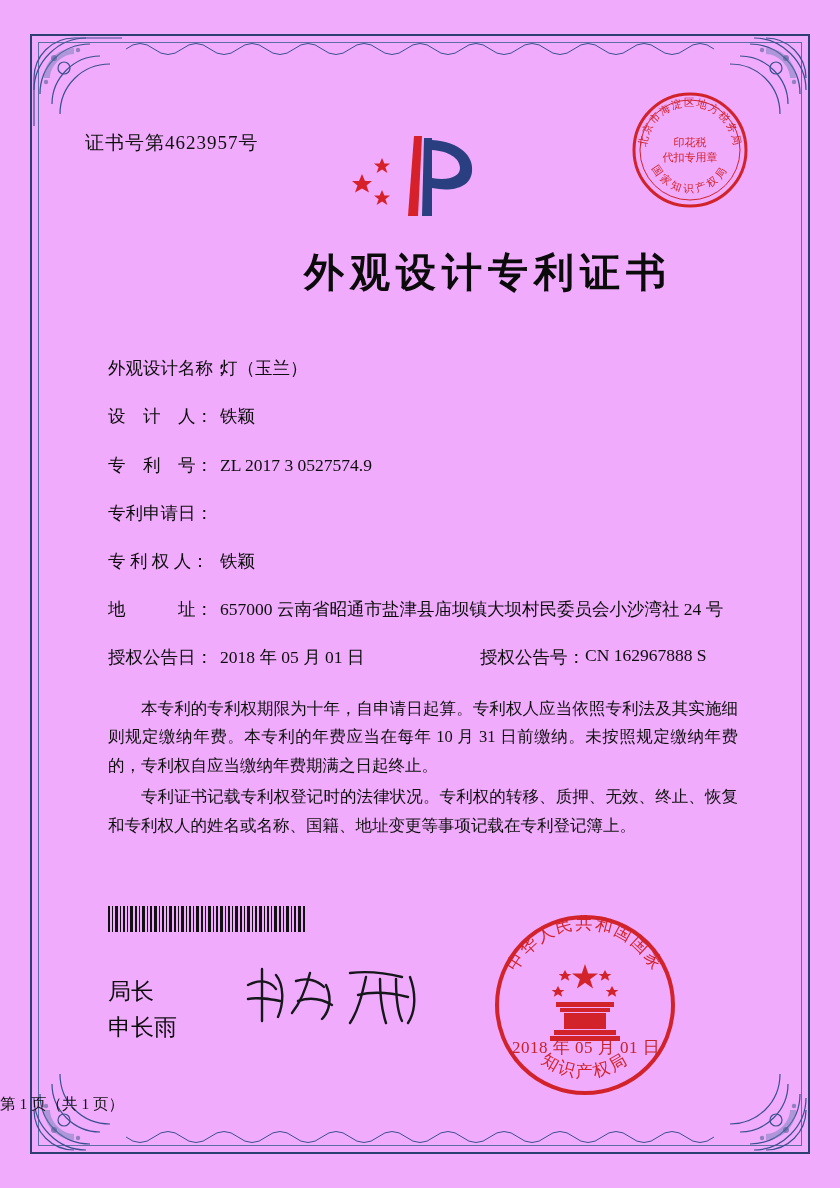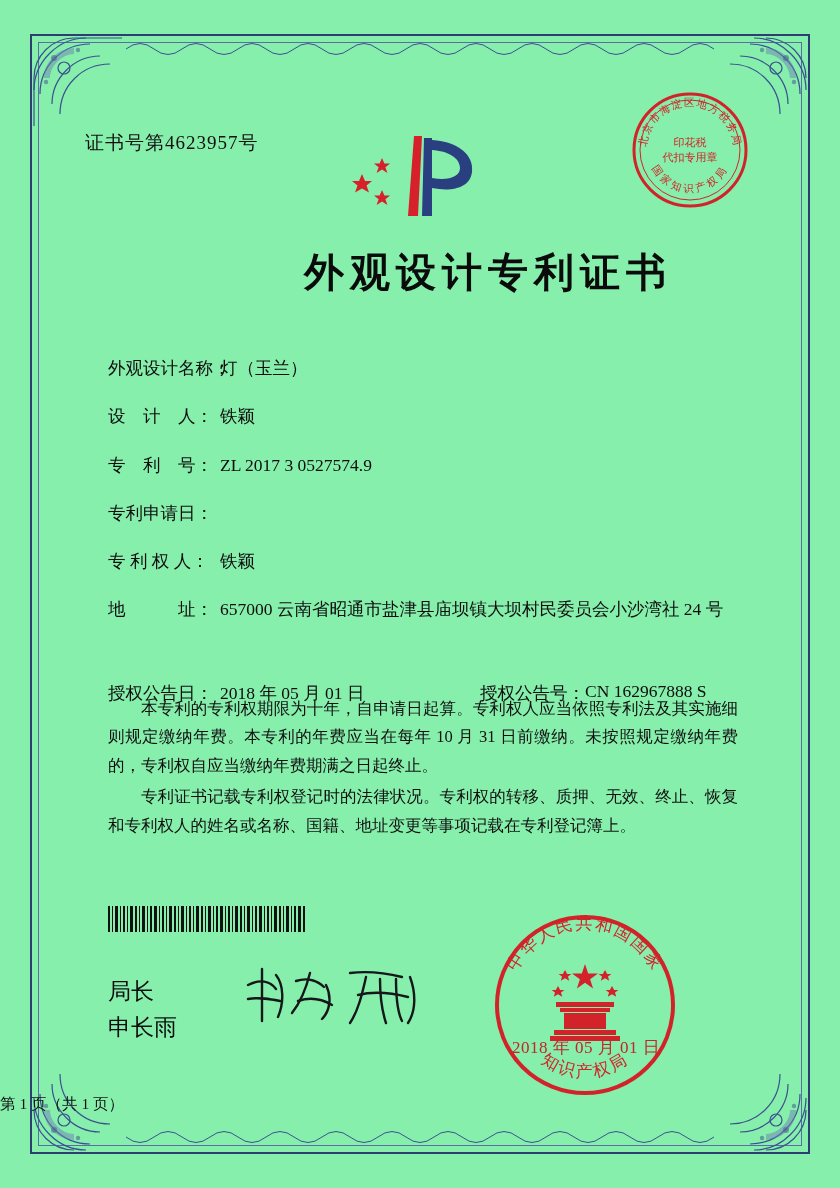--- a/index.html
+++ b/index.html
@@ -7,21 +7,21 @@
     padding: 0;
     background: #ffffff;
   }
   body {
     font-family: "Liberation Serif", "DejaVu Serif", serif;
   }
   #page {
     position: relative;
     width: 840px;
     height: 1188px;
-    background: #86efac;
+    background: #f0abfc;
     overflow: hidden;
   }
 
   
   .border-outer {
     position: absolute;
     left: 30px; top: 34px;
     width: 780px; height: 1120px;
     border: 2px solid #2b3f73;
     box-sizing: border-box;
@@ -112,21 +112,21 @@
     flex: 1 1 auto;
   }
   .field-value.addr { line-height: 1.55; }
 
   .row-split {
     display: flex;
     align-items: baseline;
     margin-bottom: 6px;
     font-size: 17.5px;
   }
-  .row-split .left { width: 372px; flex: 0 0 372px; display:flex;margin-top:36px; }
+  .row-split .left { width: 372px; flex: 0 0 372px; display:flex; }
   .row-split .left .field-label { width: 112px; flex: 0 0 112px; }
   .row-split .right { display: flex; }
   .row-split .right .field-label2 { white-space: pre; }
 
   
   .paras {
     position: absolute;
     left: 108px; top: 695px;
     width: 630px;
     font-size: 16.5px;

